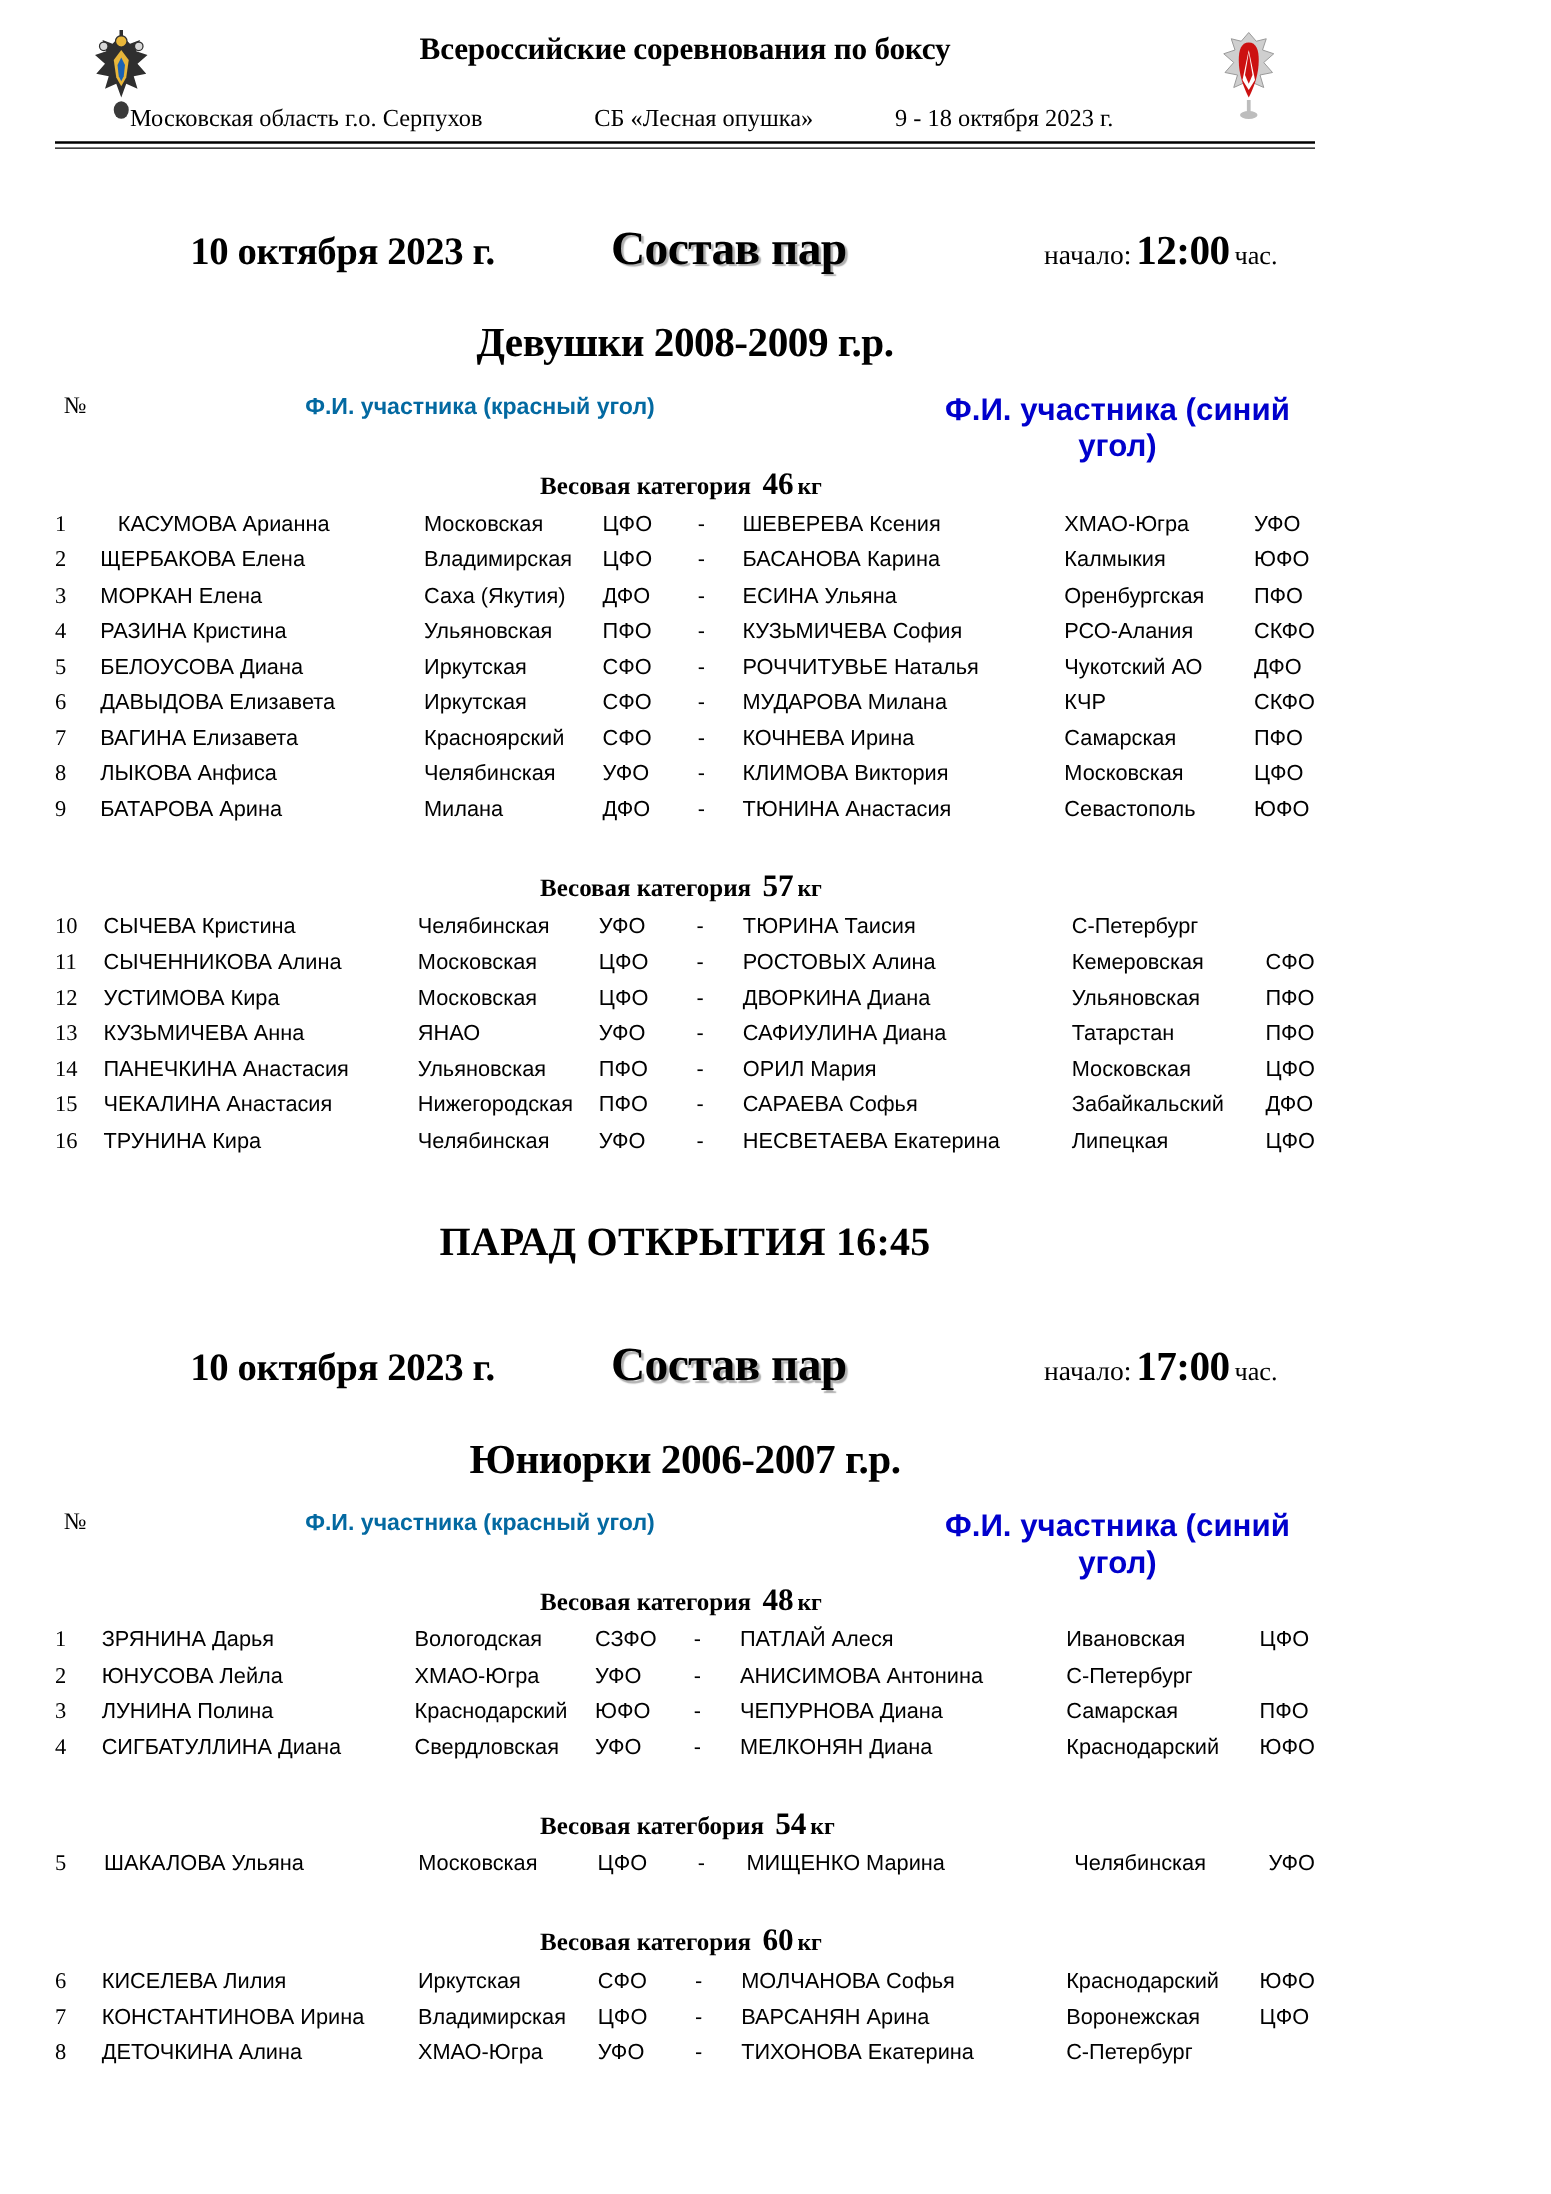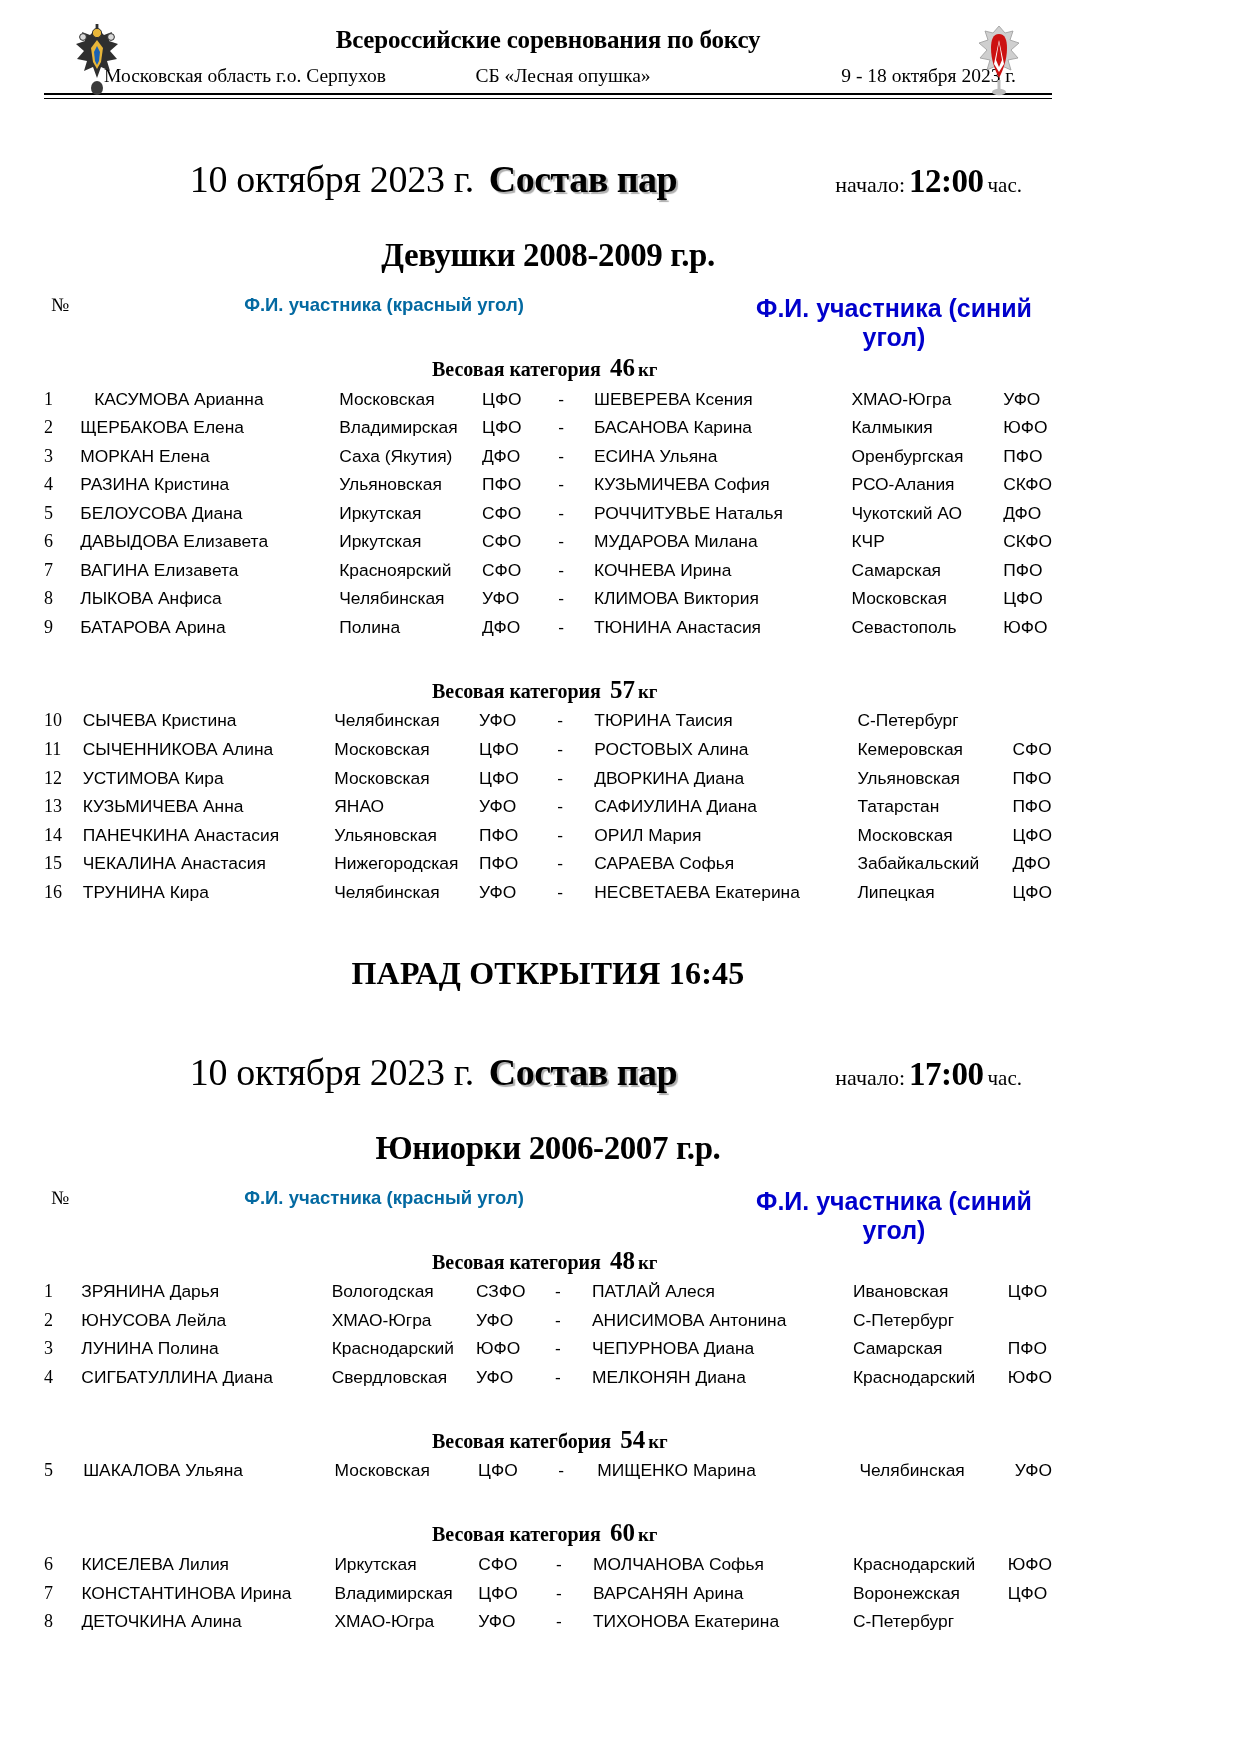--- a/index.html
+++ b/index.html
@@ -47,42 +47,42 @@
   .header-meta {
     display: flex;
     align-items: baseline;
     margin-top: 9px;
     font-family: "Liberation Serif", "DejaVu Serif", serif;
     font-size: 19.5px;
     padding: 0 36px 0 36px;
   }
   .header-meta .hm-left   { flex: 0 0 330px; text-align: center; }
   .header-meta .hm-center { flex: 1 1 auto;  text-align: center; }
-  .header-meta .hm-right  { flex: 0 0 300px; text-align: right; }
+  .header-meta .hm-right  { flex: 0 0 300px; text-align: left; margin-top: 20px; }
 
   .rule-double {
     margin: 6px 0 0 0;
     border-top: 2.2px solid #000;
     border-bottom: 1.2px solid #000;
     height: 3px;
     box-sizing: content-box;
   }
 
   
   .session-row {
     display: flex;
     align-items: baseline;
     margin-top: 58px;
     padding: 0 30px;
   }
   .session-date {
     flex: 0 0 400px;
-    text-align: right;
-    font-weight: normal;
-    font-size: 38px;
+    text-align: center;
+    font-weight: bold;
+    font-size: 31px;
     letter-spacing: -0.3px;
   }
   .session-main {
     flex: 1 1 auto;
     text-align: center;
     font-weight: bold;
     font-size: 38px;
     letter-spacing: -0.5px;
     text-shadow: 2px 2px 1px rgba(0,0,0,0.32);
   }
@@ -328,21 +328,21 @@
         <td class="c-rreg">Челябинская</td>
         <td class="c-rfed">УФО</td>
         <td class="c-dash">-</td>
         <td class="c-bname">КЛИМОВА Виктория</td>
         <td class="c-breg">Московская</td>
         <td class="c-bfed">ЦФО</td>
       </tr>
       <tr>
         <td class="c-num">9</td>
         <td class="c-rname">БАТАРОВА Арина</td>
-        <td class="c-rreg">Полина</td>
+        <td class="c-rreg">Милана</td>
         <td class="c-rfed">ДФО</td>
         <td class="c-dash">-</td>
         <td class="c-bname">ТЮНИНА Анастасия</td>
         <td class="c-breg">Севастополь</td>
         <td class="c-bfed">ЮФО</td>
       </tr>
     </tbody>
   </table>
 
   <div class="weight-head">

